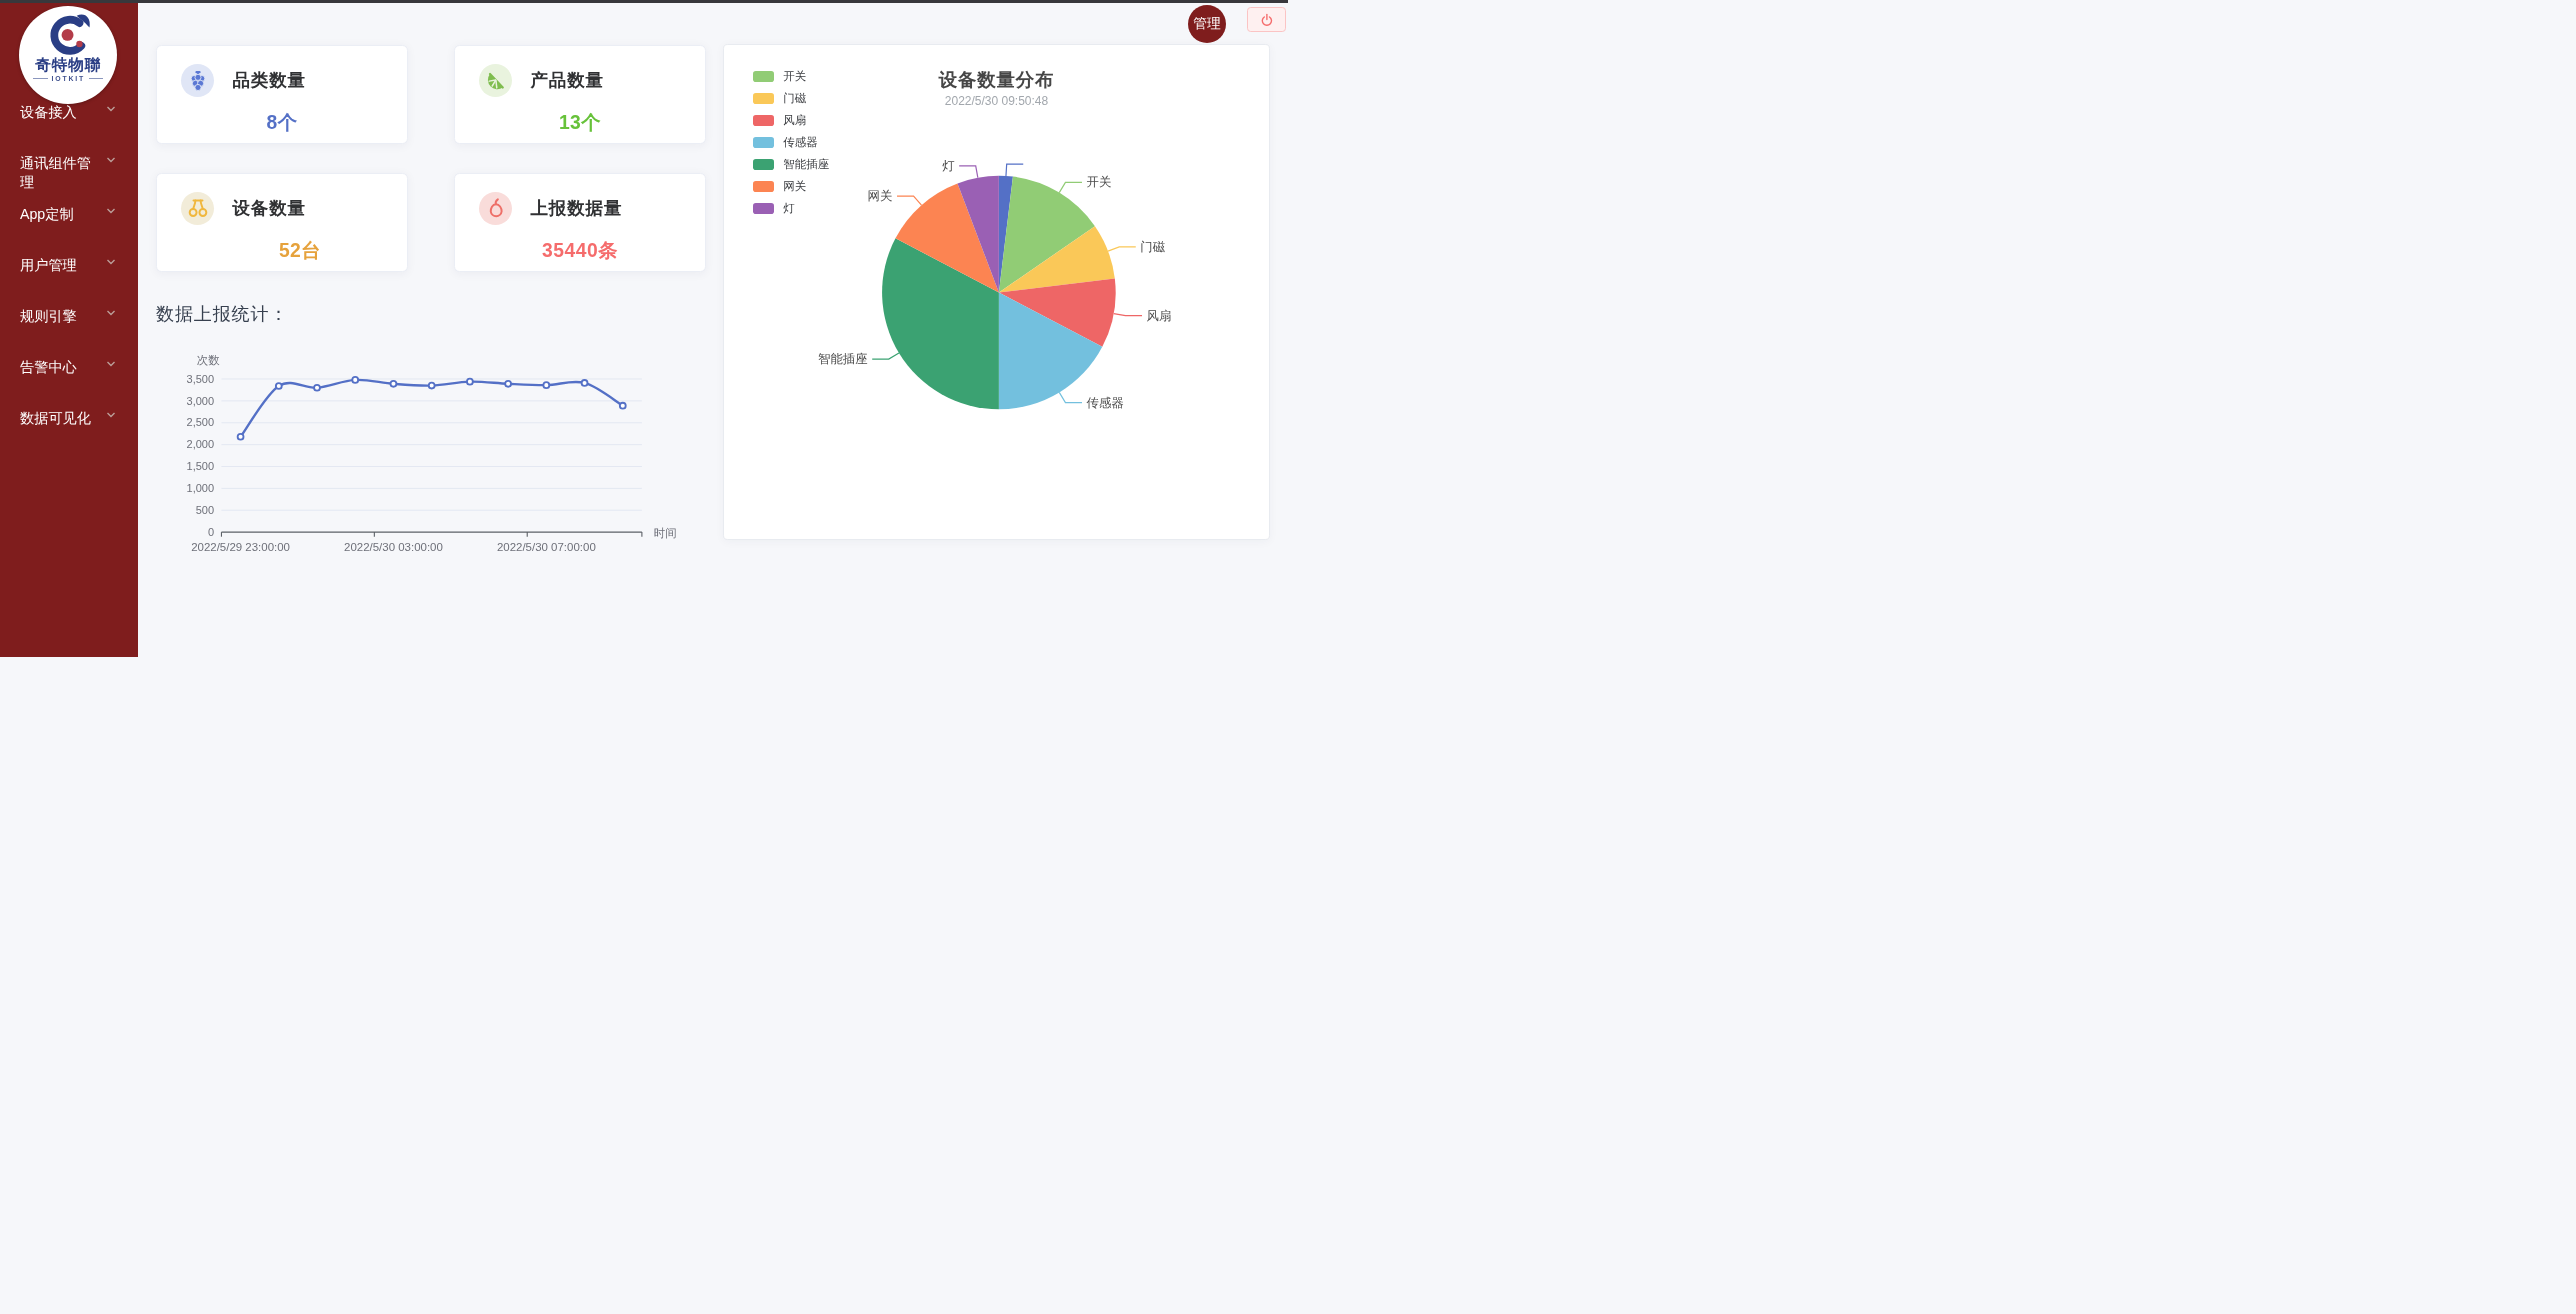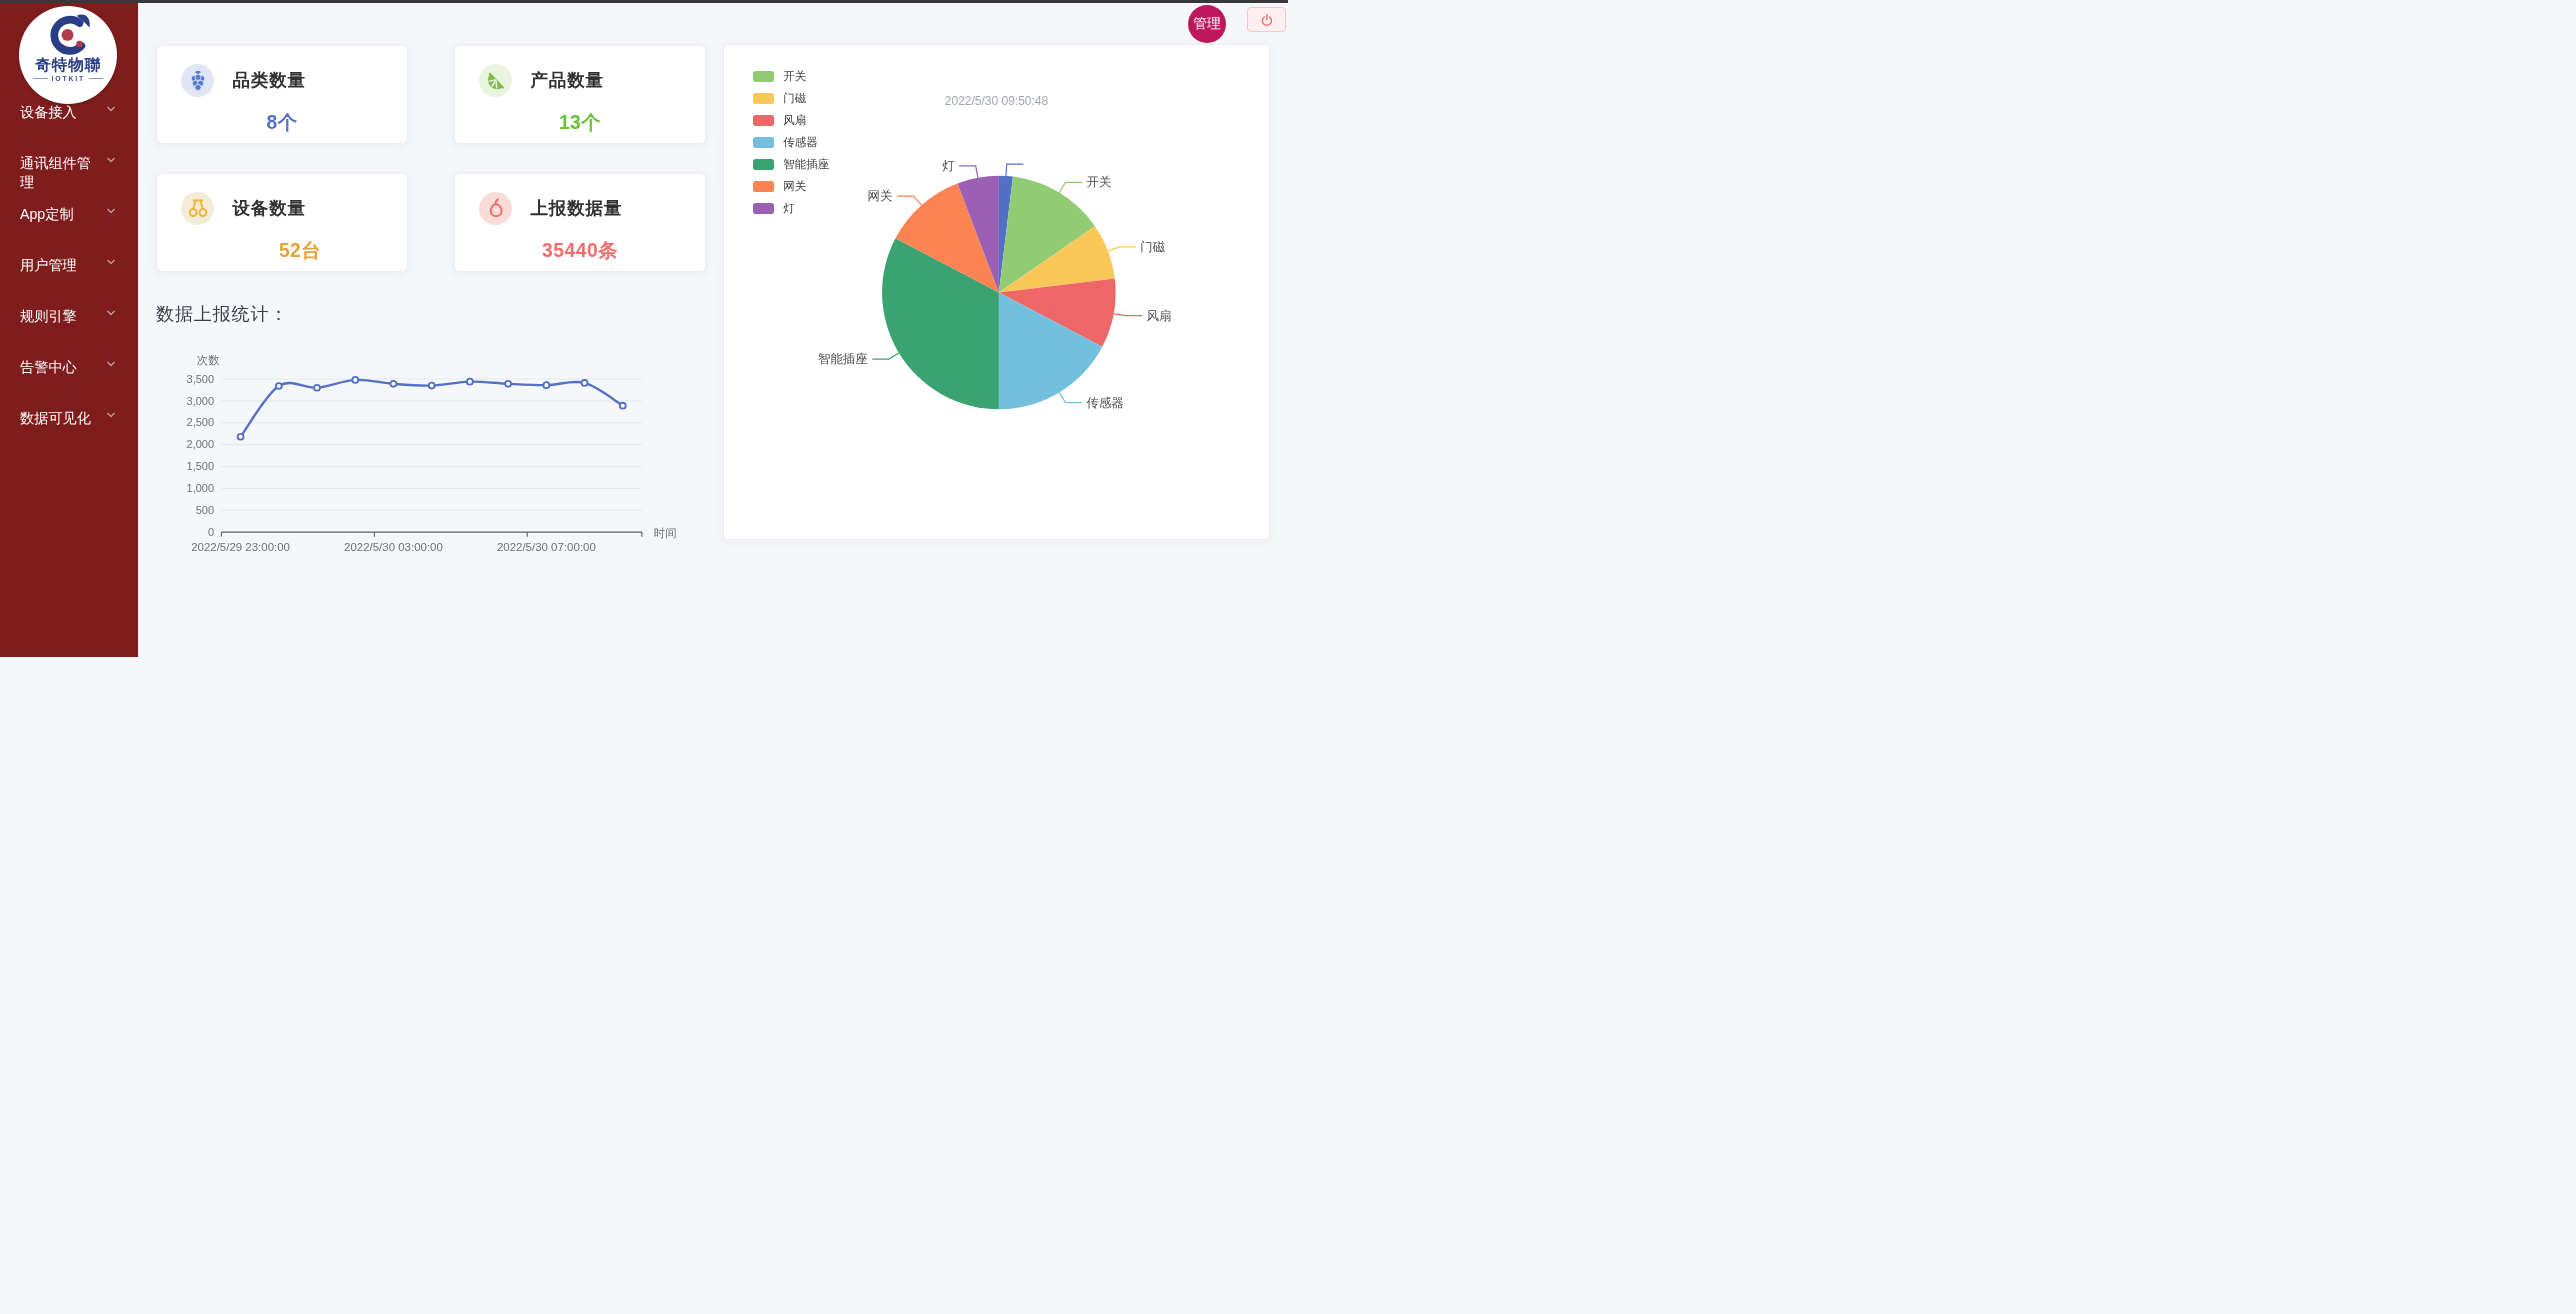--- a/index.html
+++ b/index.html
@@ -20,21 +20,21 @@
   .brand-sub{display:flex;align-items:center;justify-content:center;gap:3.7px;margin-top:1.8px;
     font-size:6.9px;letter-spacing:1.8px;color:#3d4f8d;font-weight:bold;}
   .brand-sub::before,.brand-sub::after{content:"";display:block;width:14.7px;height:0.9px;background:#8a96bd;}
   .side-nav{position:absolute;left:0;top:103px;width:138px;}
   .side-item{height:51px;display:flex;align-items:flex-start;justify-content:space-between;
     padding:0 21px 0 20px;color:#ffffff;font-size:14.2px;cursor:pointer;}
   .side-item .chev{flex:0 0 auto;opacity:.75;}
 
   
   .avatar{position:absolute;left:1188px;top:4.6px;width:38px;height:38px;border-radius:50%;
-    background:#be185d;color:#fff;font-size:13.8px;display:flex;align-items:center;justify-content:center;
+    background:#7f1d1d;color:#fff;font-size:13.8px;display:flex;align-items:center;justify-content:center;
     cursor:pointer;z-index:20;}
   .logout-btn{position:absolute;left:1247px;top:7.4px;width:39px;height:25px;border-radius:3.7px;
     background:#fef0f0;border:0.9px solid #fbc4c4;display:flex;align-items:center;justify-content:center;
     cursor:pointer;z-index:20;box-sizing:border-box;}
 
   
   .stat-card{position:absolute;width:252px;height:99px;background:#fff;border:0.9px solid #ebeef5;
     border-radius:5.5px;box-shadow:0 1.8px 9.2px rgba(31,45,80,.05);box-sizing:border-box;}
   .stat-card .head{display:flex;align-items:center;padding:17.5px 0 0 24px;}
   .icon-circle{width:33px;height:33px;border-radius:50%;display:flex;align-items:center;justify-content:center;flex:0 0 auto;}
@@ -237,20 +237,21 @@
     <circle cx="243.15909090909093" cy="73.636" r="3.2" fill="#fff" stroke="#5470c6" stroke-width="2"></circle>
     <circle cx="284.75" cy="75.53999999999999" r="3.2" fill="#fff" stroke="#5470c6" stroke-width="2"></circle>
     <circle cx="326.3409090909091" cy="71.256" r="3.2" fill="#fff" stroke="#5470c6" stroke-width="2"></circle>
     <circle cx="367.9318181818182" cy="73.636" r="3.2" fill="#fff" stroke="#5470c6" stroke-width="2"></circle>
     <circle cx="409.5227272727273" cy="75.064" r="3.2" fill="#fff" stroke="#5470c6" stroke-width="2"></circle>
     <circle cx="451.1136363636364" cy="72.684" r="3.2" fill="#fff" stroke="#5470c6" stroke-width="2"></circle>
     <circle cx="492.7045454545455" cy="97.436" r="3.2" fill="#fff" stroke="#5470c6" stroke-width="2"></circle>
   </svg>
 
 <div class="pie-card">
+  <div class="pie-title">设备数量分布</div>
   <div class="pie-subtitle">2022/5/30 09:50:48</div>
   <div class="pie-legend" id="pieLegend">
       <div class="legend-row">
         <span class="legend-swatch" style="background: rgb(145, 204, 117);"></span>
         <span class="legend-label">开关</span>
       </div>
       <div class="legend-row">
         <span class="legend-swatch" style="background: rgb(250, 200, 88);"></span>
         <span class="legend-label">门磁</span>
       </div>

